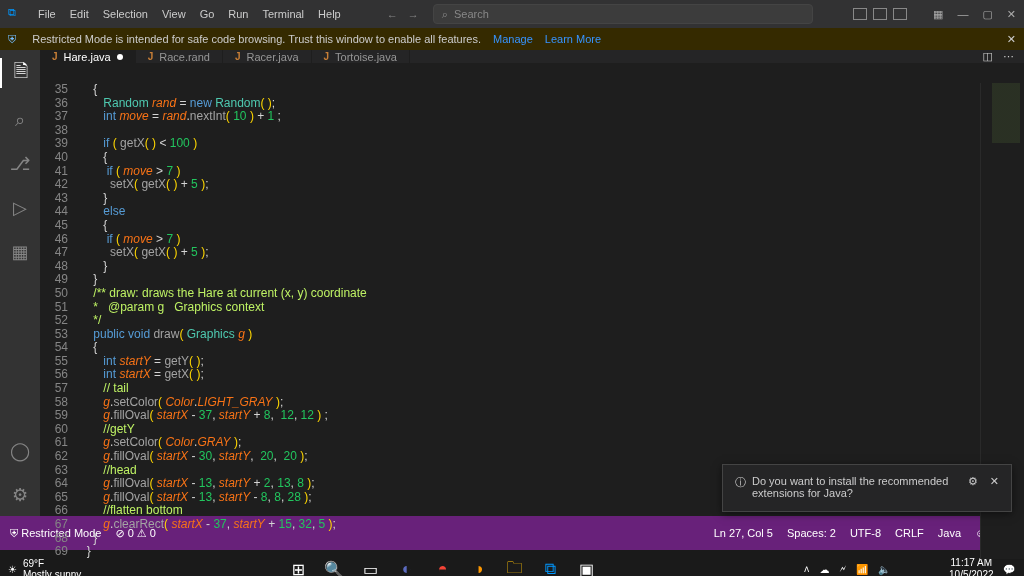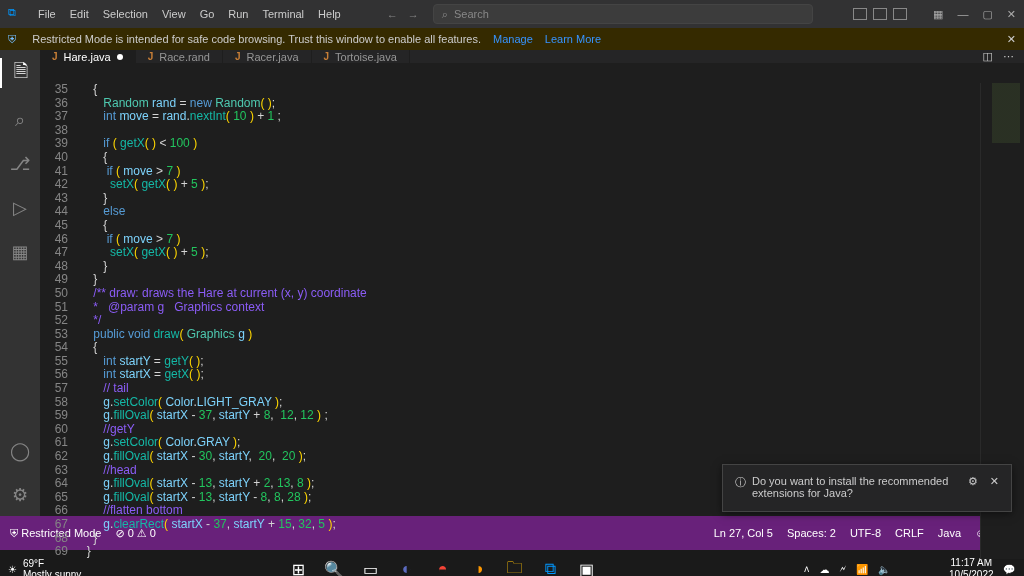--- a/index.html
+++ b/index.html
@@ -33,24 +33,24 @@
 .breadcrumb { height:20px; display:flex; align-items:center; padding:0 14px; gap:4px; color:#a0a0a0; font-size:11px; overflow:hidden; white-space:nowrap; }
 .breadcrumb .sep { color:#666; }
 .breadcrumb .jicon { color:#c77e36; font-weight:bold; font-size:10px; }
 .code { flex:1; display:flex; font-family:Consolas,monospace; font-size:12px; line-height:13.6px; position:relative; padding-left:6px;margin-top:20px; }
 .gutter { width:34px; text-align:right; color:#858585; padding-right:12px; }
 .lines { flex:1; white-space:pre; color:#d4d4d4; }
 .minimap { position:absolute; right:0; top:0; width:44px; height:100%; background:#1e1e1e; border-left:1px solid #2a2a2a; }
 .minimap::before { content:''; position:absolute; top:0; right:4px; width:28px; height:60px; background:linear-gradient(#5a7a3a33,#5a7a3a33); }
 .kw { color:#569cd6; }
 .type { color:#4ec9b0; }
-.fn { color:#14b8a6; }
+.fn { color:#a3a3a3; }
 .num { color:#22c55e; }
-.cmt { color:#8b5cf6; }
-.var { color:#7dd3fc; }
+.cmt { color:#bef264; }
+.var { color:#f97316;font-style:italic; }
 .pun { color:#d4d4d4; }
 .par { color:#ffd700; }
 .op { color:#d4d4d4; }
 .statusbar { height:34px; background:#68217a; color:#fff; display:flex; align-items:center; padding:0 10px; font-size:11px; gap:14px; }
 .statusbar .right { margin-left:auto; display:flex; gap:14px; align-items:center; }
 .statusbar span { cursor:pointer; }
 .taskbar { height:38px; background:#1a1a1a; display:flex; align-items:center; padding:0 8px; color:#fff; font-size:10px; }
 .weather { display:flex; align-items:center; gap:6px; }
 .tbicons { flex:1; display:flex; justify-content:center; gap:8px; }
 .tbicons .ic { width:28px; height:28px; display:flex; align-items:center; justify-content:center; font-size:16px; cursor:pointer; }

